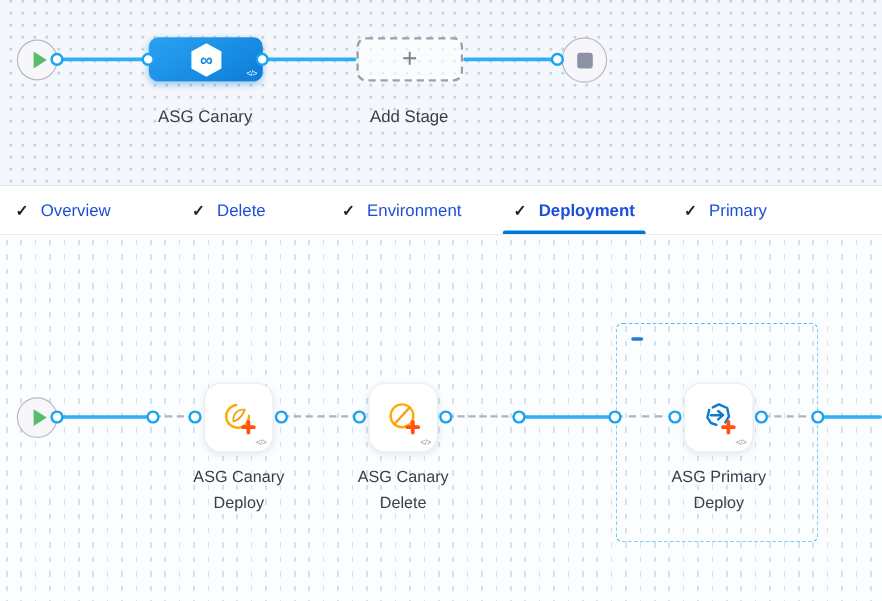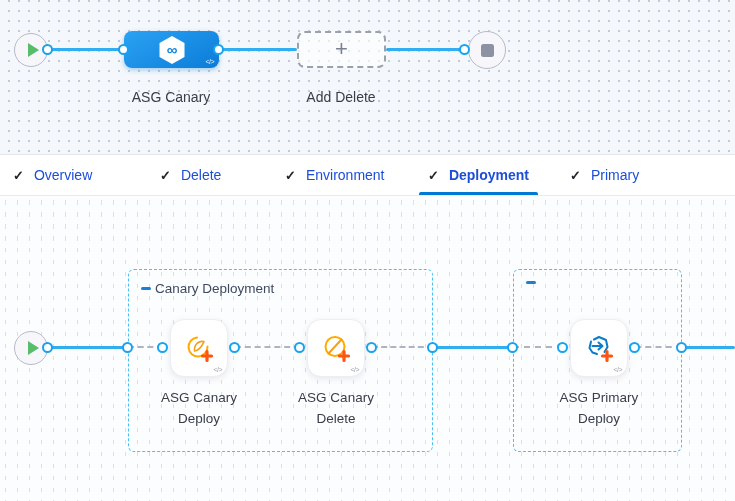--- a/index.html
+++ b/index.html
@@ -104,21 +104,21 @@
     <div class="add-stage">
       <span class="plus">+</span>
     </div>
 
     <div class="port" style="left:459px; top:44px;"></div>
     <div class="endpoint" style="left:468px; top:31px; width:38px; height:38px;">
       <div class="stop-sq"></div>
     </div>
 
     <div class="node-label" style="left:101px; top:89px;">ASG Canary</div>
-    <div class="node-label" style="left:271px; top:89px;">Add Delete</div>
+    <div class="node-label" style="left:271px; top:89px;">Add Stage</div>
   </div>
 
   <div class="tabbar">
     <div class="tab" style="left:13px;">
       <span class="chk">✓</span>
       <span class="tlabel">Overview</span>
     </div>
     <div class="tab" style="left:160px;">
       <span class="chk">✓</span>
       <span class="tlabel">Delete</span>
@@ -148,26 +148,20 @@
     <div class="dash" style="left:235px; top:150px; width:65px;"></div>
     <div class="dash" style="left:372px; top:150px; width:61px;"></div>
     <div class="dash" style="left:513px; top:150px; width:50px;"></div>
     <div class="dash" style="left:635px; top:150px; width:47px;"></div>
 
     <div class="endpoint" style="left:14px; top:135px; width:34px; height:34px;">
       <div class="play-tri"></div>
     </div>
     <div class="port" style="left:42px; top:146px;"></div>
 
-    <div class="group" style="left:128px; width:305px;">
-      <div class="group-head">
-        <div class="collapse-dash"></div>
-        <span class="group-title">Canary Deployment</span>
-      </div>
-    </div>
 
     <div class="group" style="left:513px; width:169px;">
       <div class="group-head">
         <div class="collapse-dash"></div>
       </div>
     </div>
 
     <div class="step-node" style="left:170px;">
       <svg width="32" height="32" viewBox="0 0 32 32">
         <path d="M24.5 14.5 A9.5 9.5 0 1 1 14 5.5" fill="none" stroke="#ffab00" stroke-width="2" stroke-linecap="round"></path>

